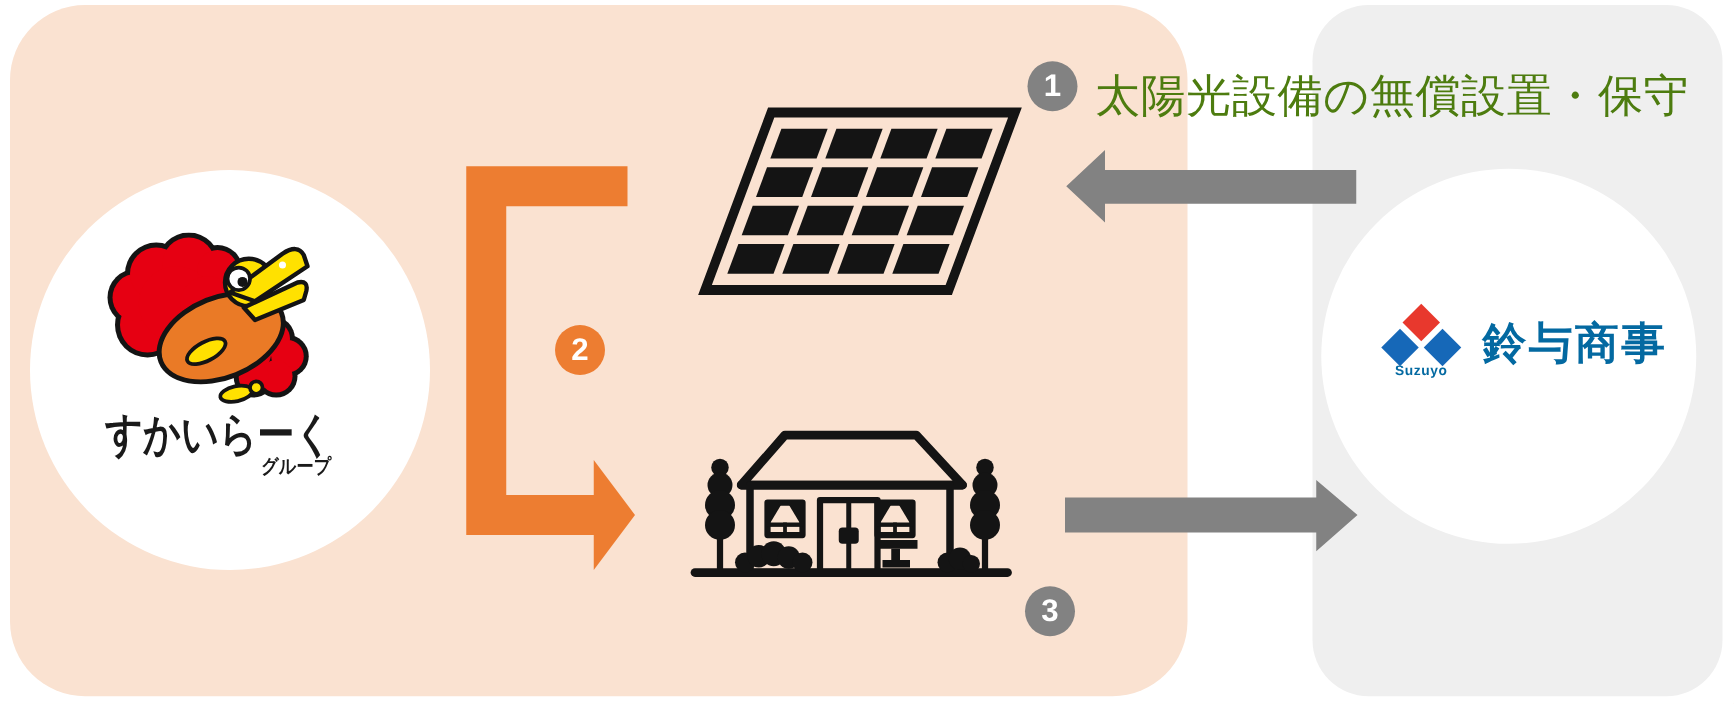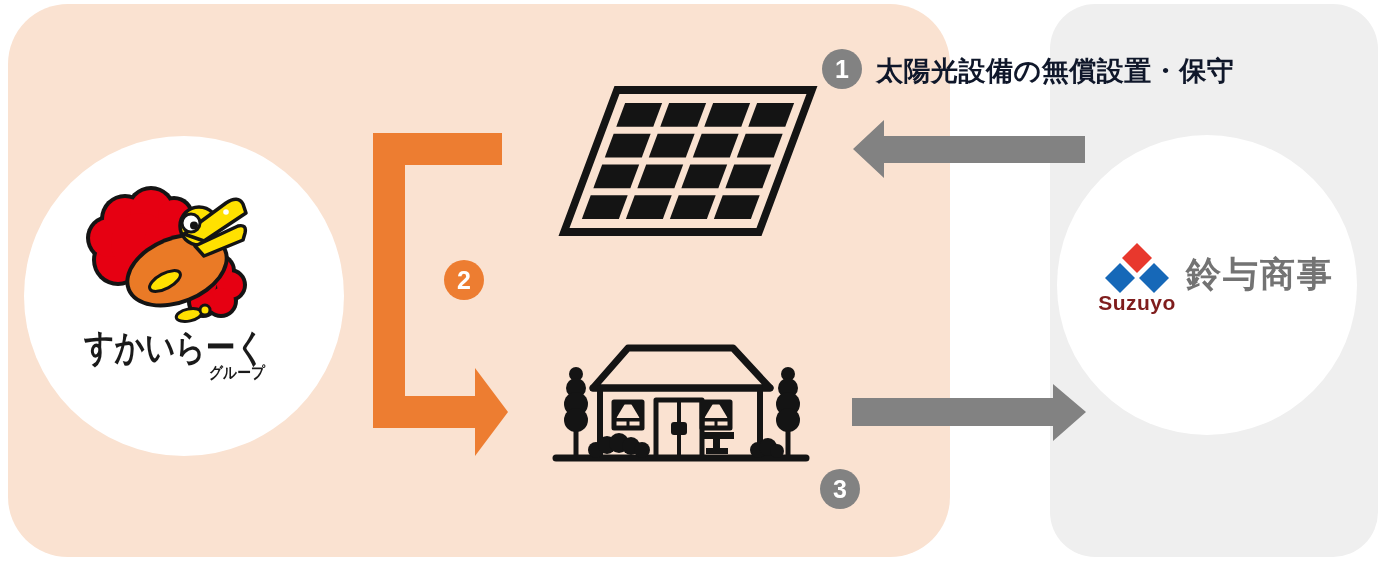--- a/index.html
+++ b/index.html
@@ -14,30 +14,30 @@
   .circle-skylark{left:24px;top:136px;width:320px;height:320px;}
   .circle-suzuyo{left:1057px;top:135px;width:300px;height:300px;}
   .icon-layer{position:absolute;z-index:2;}
   .badge{
     position:absolute;z-index:3;width:40px;height:40px;border-radius:50%;
     color:#ffffff;font-size:25px;font-weight:bold;text-align:center;line-height:40px;
   }
   .badge-gray{background:#828282;}
   .badge-orange{background:#ed7d31;}
   .step-label{
-    position:absolute;z-index:3;font-size:27px;font-weight:bold;color:#0f172a;
+    position:absolute;z-index:3;font-size:36px;font-weight:normal;color:#4d7c0f;
     white-space:nowrap;letter-spacing:0.5px;
   }
   .suzuyo-wordmark{
     position:absolute;z-index:3;left:1096px;top:291px;width:82px;text-align:center;
-    font-size:21px;font-weight:bold;color:#7f1d1d;letter-spacing:0.5px;
+    font-size:11px;font-weight:bold;color:#0369a1;letter-spacing:0.5px;
   }
   .suzuyo-company{
     position:absolute;z-index:3;left:1186px;top:251px;
-    font-size:35px;font-weight:bold;color:#737373;letter-spacing:2px;white-space:nowrap;
+    font-size:35px;font-weight:bold;color:#0369a1;letter-spacing:2px;white-space:nowrap;
   }
 </style>
 </head>
 <body>
 
 <div class="canvas">
 
   <div class="panel panel-left"></div>
   <div class="panel panel-right"></div>
 

